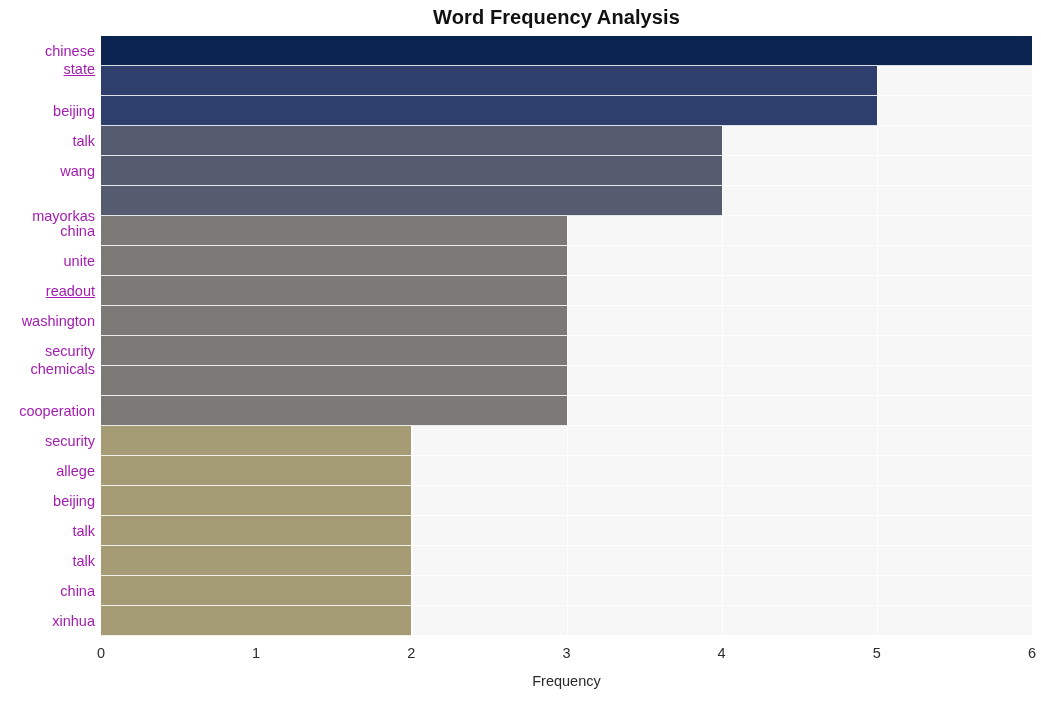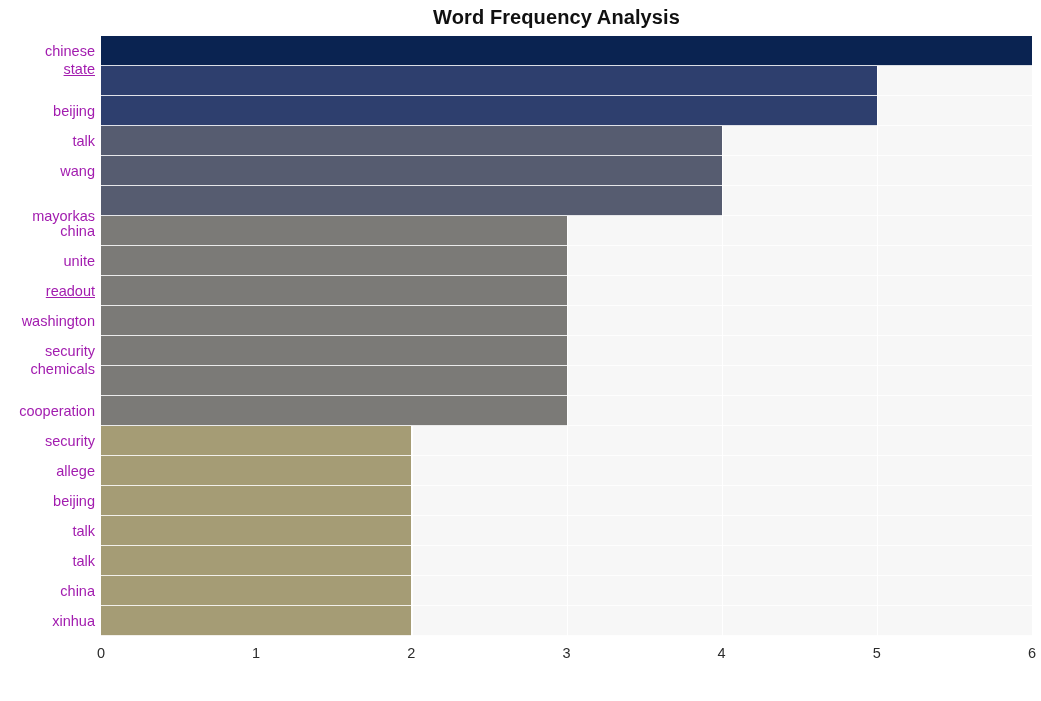--- a/index.html
+++ b/index.html
@@ -246,14 +246,15 @@
   <div id="xlabels">
       <div class="xlabel" style="left: 101px;">0</div>
       <div class="xlabel" style="left: 256.167px;">1</div>
       <div class="xlabel" style="left: 411.333px;">2</div>
       <div class="xlabel" style="left: 566.5px;">3</div>
       <div class="xlabel" style="left: 721.667px;">4</div>
       <div class="xlabel" style="left: 876.833px;">5</div>
       <div class="xlabel" style="left: 1032px;">6</div>
     </div>
 
+  <div id="xaxis-title">Frequency</div>
 
 </div>
 
 </body></html>

